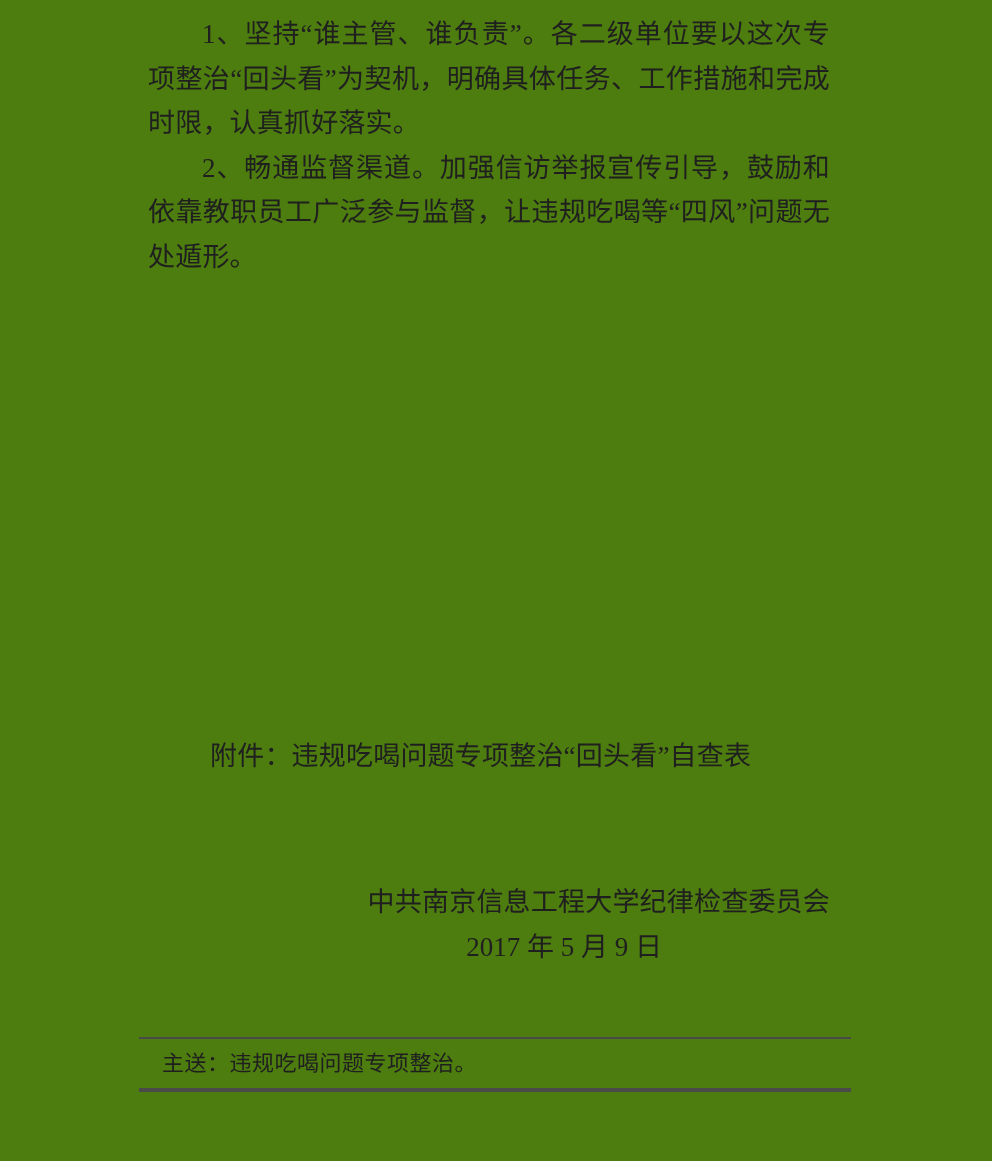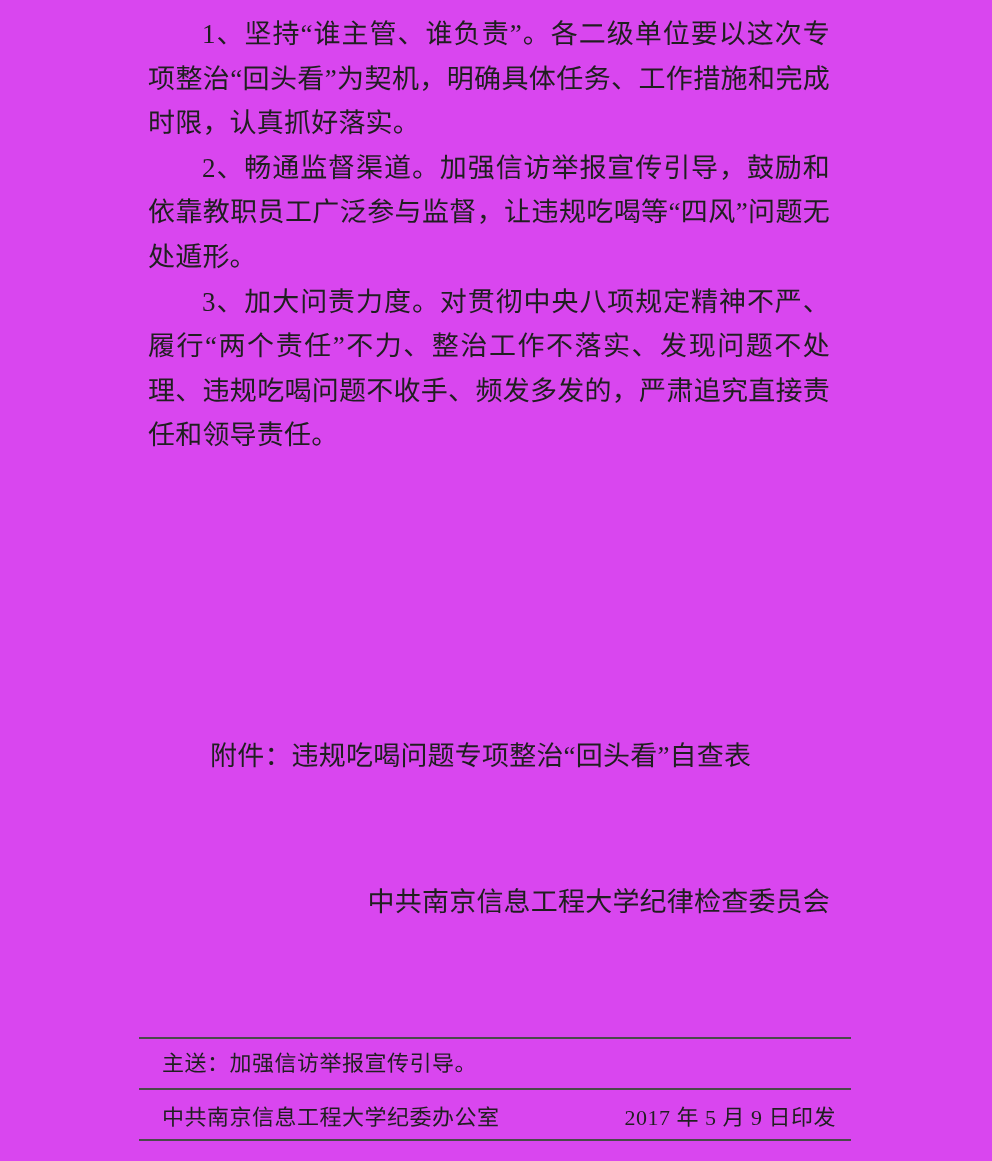--- a/index.html
+++ b/index.html
@@ -4,21 +4,21 @@
 <style>
   html, body {
     margin: 0;
     padding: 0;
     background: #ffffff;
   }
   .page {
     position: relative;
     width: 992px;
     height: 1161px;
-    background: #d946ef;
+    background: #4d7c0f;
     overflow: hidden;
     font-family: "Liberation Serif", "DejaVu Serif", serif;
     color: #1f1f1f;
   }
 
   
   .body-text {
     position: absolute;
     left: 148px;
     top: 12px;
@@ -93,30 +93,26 @@
   }
 </style>
 </head>
 <body>
 
 <div class="page">
 
   <div class="body-text">
     <p>1、坚持“谁主管、谁负责”。各二级单位要以这次专项整治“回头看”为契机，明确具体任务、工作措施和完成时限，认真抓好落实。</p>
     <p>2、畅通监督渠道。加强信访举报宣传引导，鼓励和依靠教职员工广泛参与监督，让违规吃喝等“四风”问题无处遁形。</p>
-    <p>3、加大问责力度。对贯彻中央八项规定精神不严、履行“两个责任”不力、整治工作不落实、发现问题不处理、违规吃喝问题不收手、频发多发的，严肃追究直接责任和领导责任。</p>
   </div>
 
   <p class="attachment">附件：违规吃喝问题专项整治“回头看”自查表</p>
 
   <div class="signature">
     <div class="sig-org">中共南京信息工程大学纪律检查委员会</div>
+    <div class="sig-date">2017 年 5 月 9 日</div>
   </div>
 
   <div class="doc-footer">
-    <div class="footer-row-send">主送：加强信访举报宣传引导。</div>
-    <div class="footer-row-issue">
-      <span>中共南京信息工程大学纪委办公室</span>
-      <span>2017 年 5 月 9 日印发</span>
-    </div>
+    <div class="footer-row-send">主送：违规吃喝问题专项整治。</div>
   </div>
 
 </div>
 
 </body></html>

